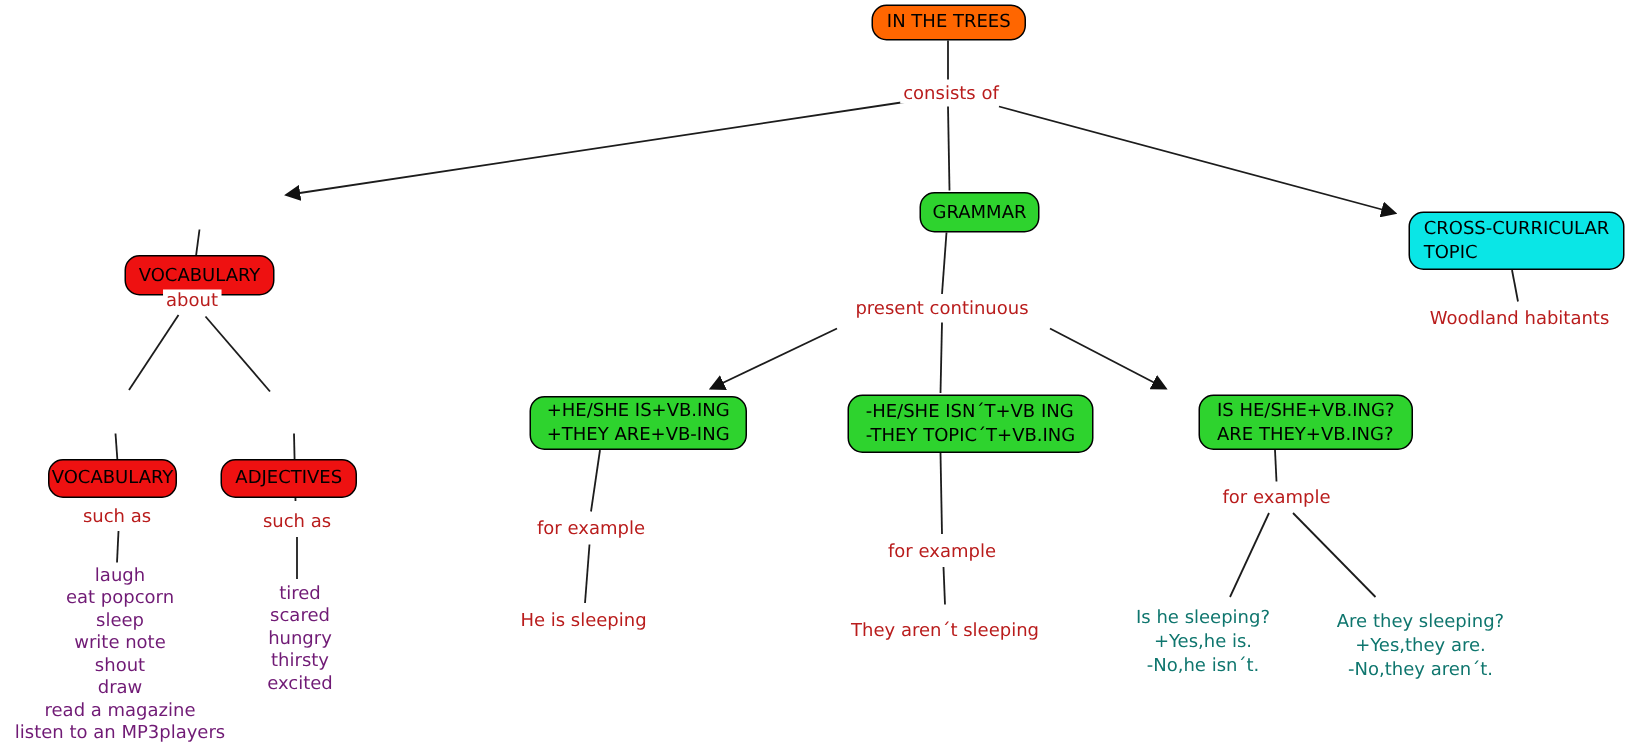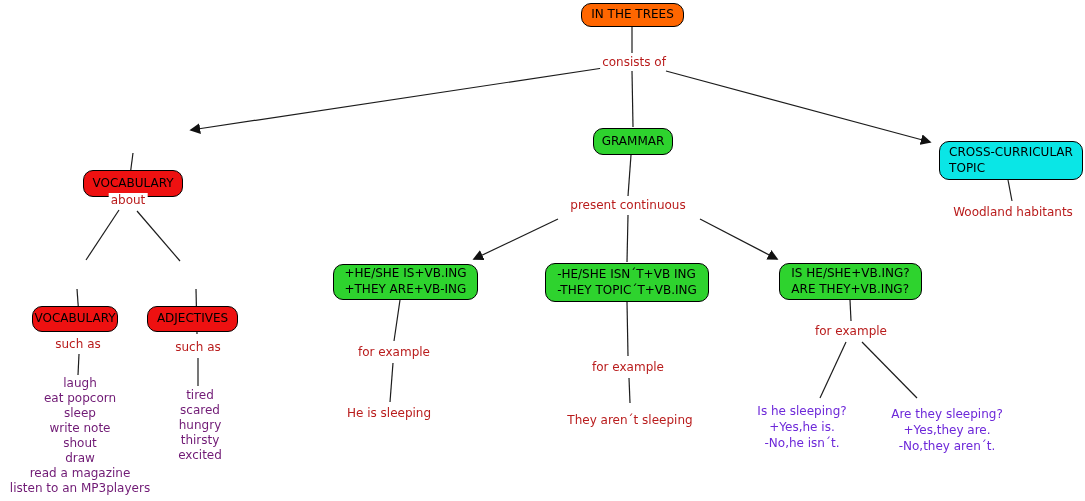--- a/index.html
+++ b/index.html
@@ -14,29 +14,29 @@
     display:flex; align-items:center; justify-content:center;
     text-align:left; font-size:12px; line-height:1.3;
     white-space:pre-line; padding:1px 6px; color:#000;
   }
   .lbl {
     position:absolute; transform:translate(-50%,-50%);
     font-size:12px; white-space:nowrap; background:#fff; padding:0 2px; color:#b91c1c;
   }
   .block {
     position:absolute; transform:translateX(-50%);
-    text-align:center; font-size:12px; line-height:16px; white-space:pre-line; color:#6d28d9;
+    text-align:center; font-size:12px; line-height:16px; white-space:pre-line; color:#0f766e;
   }
   .list {
     position:absolute; transform:translateX(-50%);
     text-align:center; font-size:12px; line-height:15px; color:#701a75;
   }
   .bg-orange { background:var(--c-orange); }
   .bg-red    { background:var(--c-red);margin-top:44px; }
-  .bg-green  { background:var(--c-green); }
+  .bg-green  { background:var(--c-green);margin-left:20px; }
   .bg-cyan   { background:var(--c-cyan); }
 </style>
 </head>
 <body>
 
 <div id="canvas">
 
   <svg id="wires" viewBox="0 0 1085 501" xmlns="http://www.w3.org/2000/svg">
     <defs>
       <marker id="arrow" viewBox="0 0 10 10" refX="8.5" refY="5" markerWidth="9" markerHeight="9" orient="auto-start-reverse">

